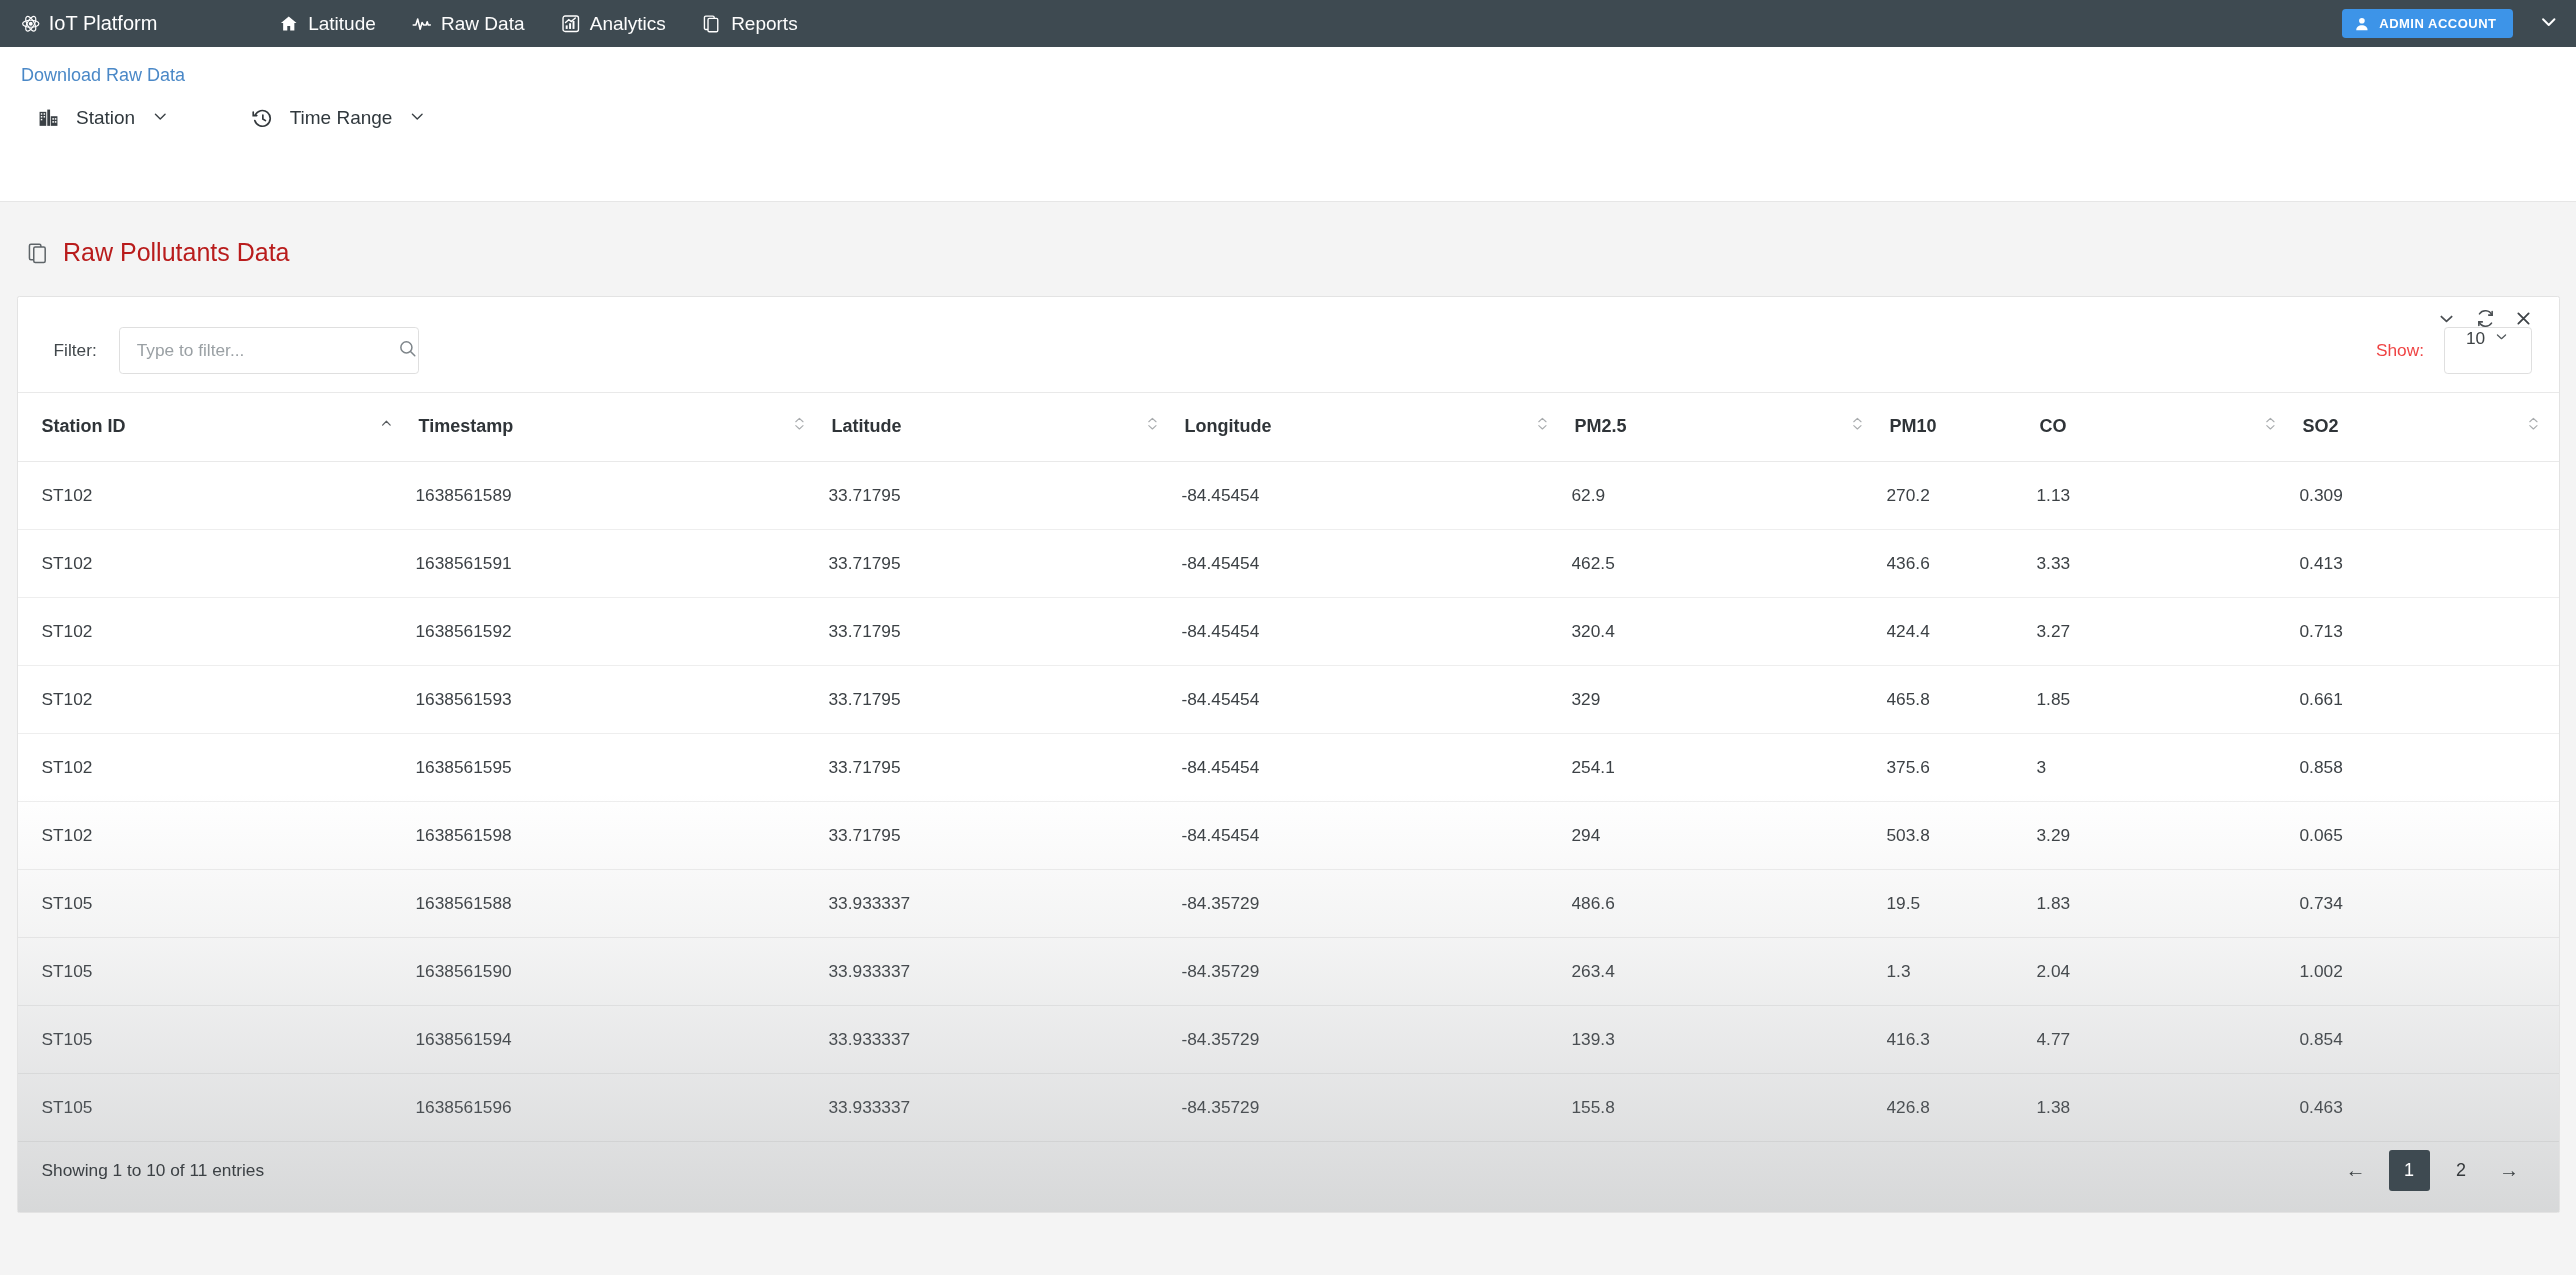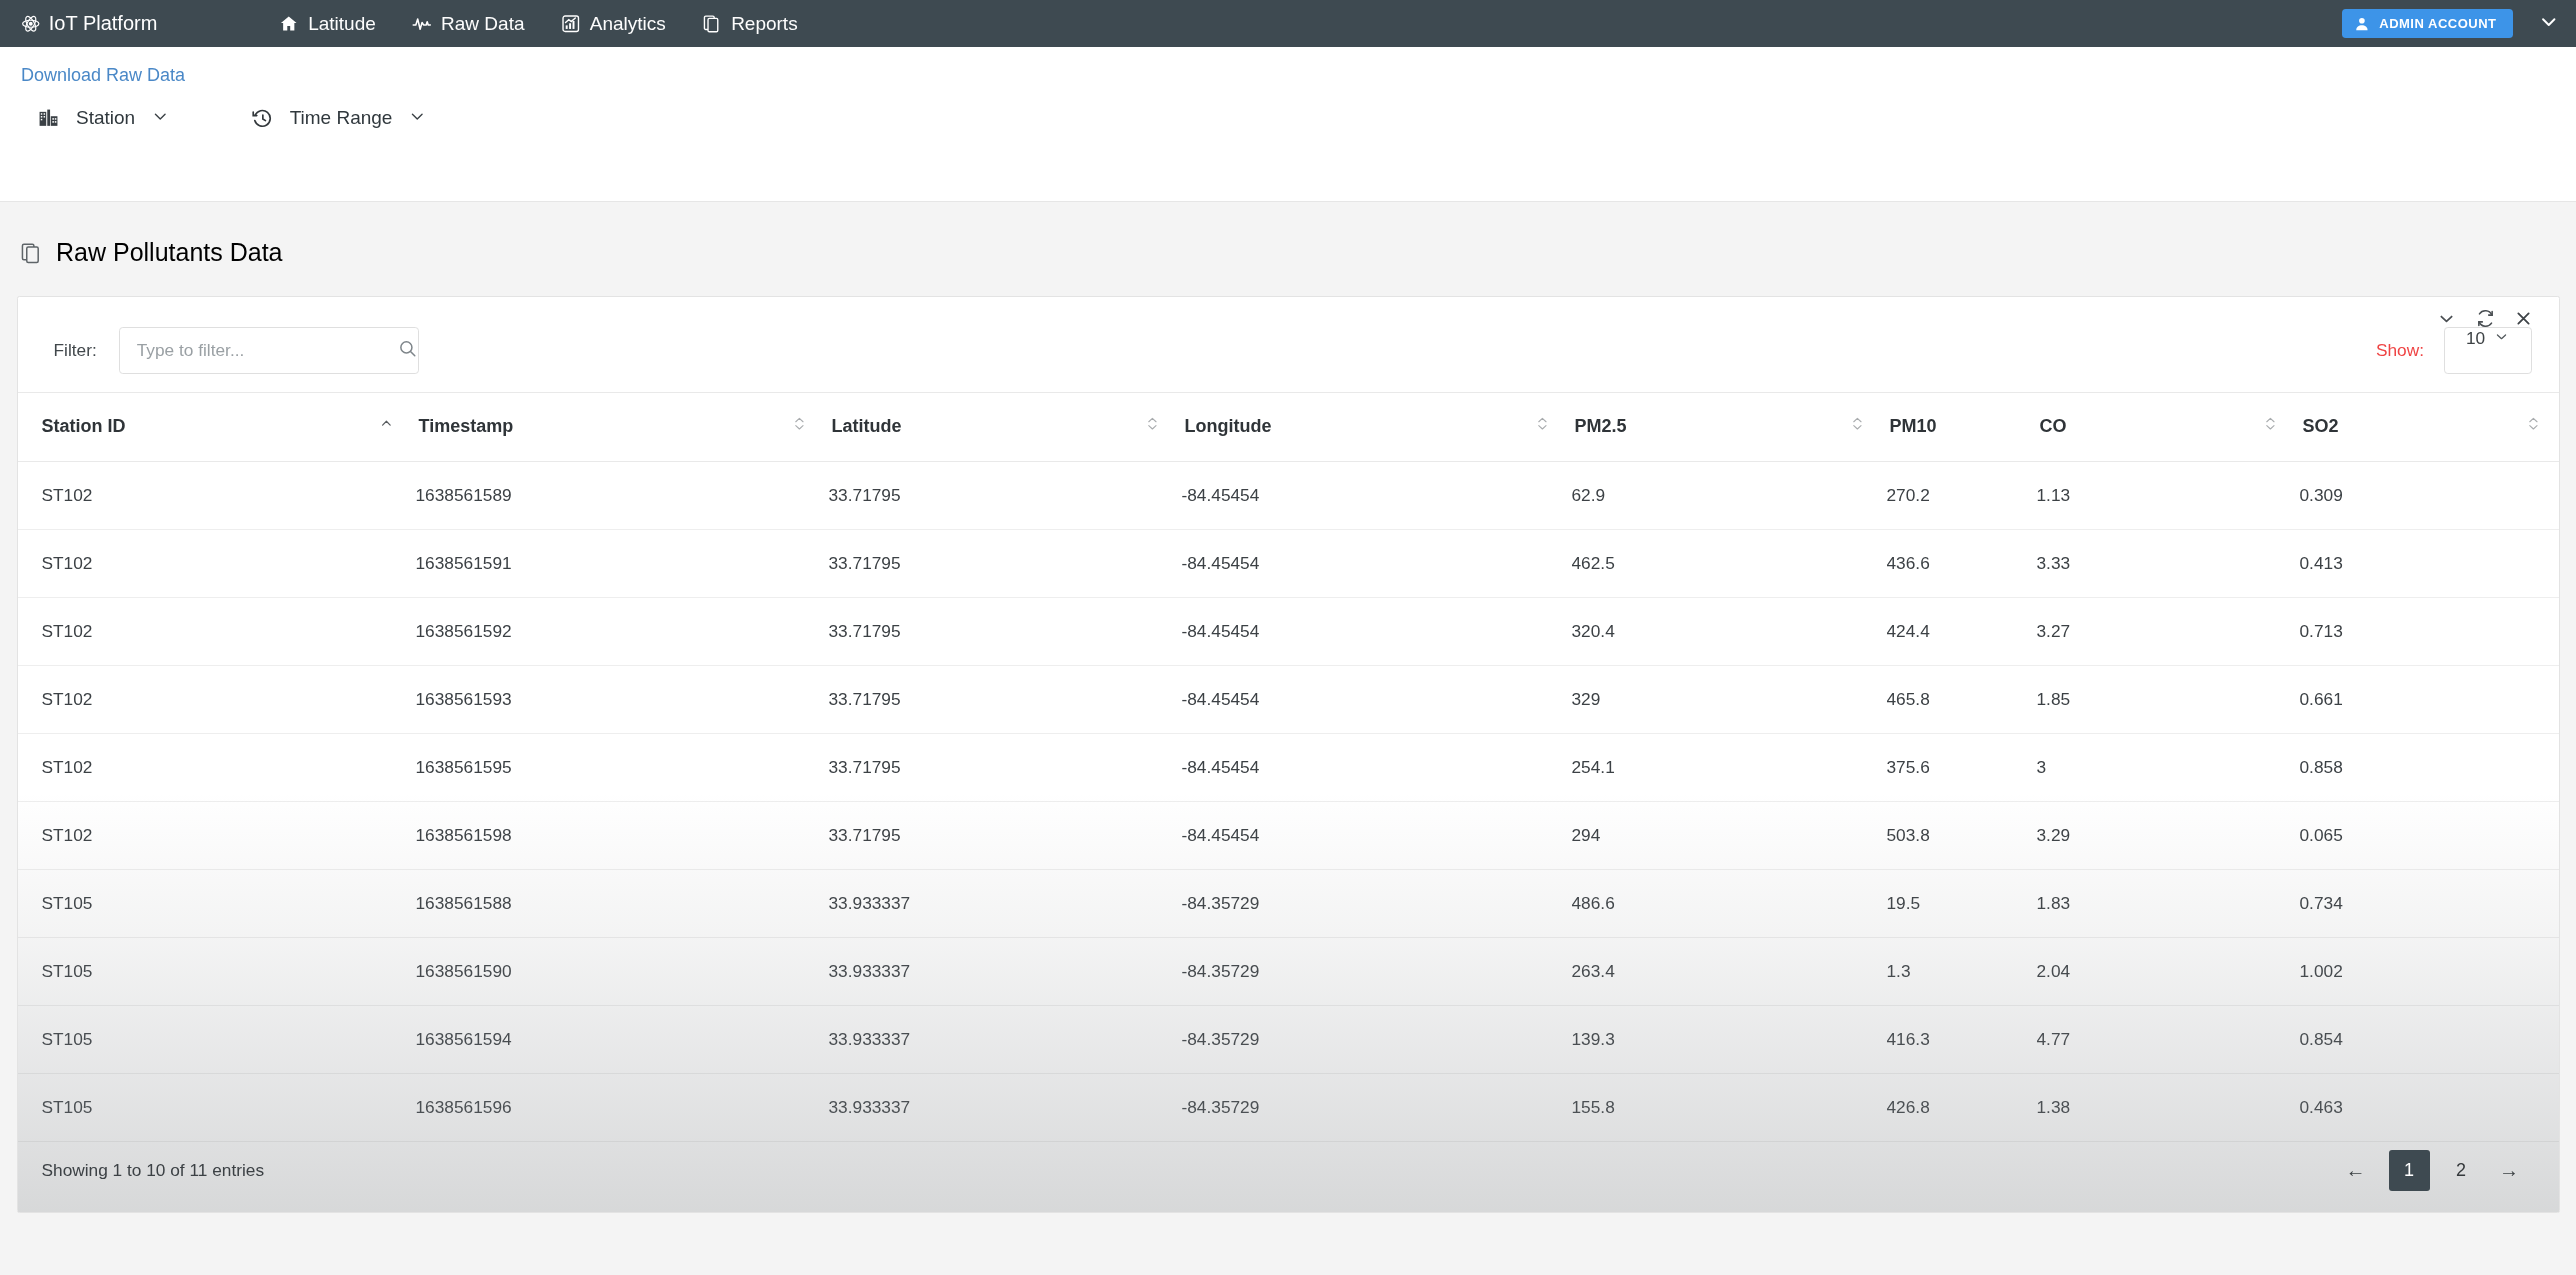--- a/index.html
+++ b/index.html
@@ -108,23 +108,23 @@
   
   #page {
     background: #f4f4f4;
     padding: 0;
     height: calc(1276px - 47px - 155px);
   }
   #page-title {
     display: flex;
     align-items: center;
     gap: 13.5px;
-    padding: 36px 0 0 20px;
+    padding: 36px 0 0 27px;
     font-size: 25px;
-    color: #000000;
+    color: #b91c1c;
   }
   #page-title .ico { width: 22.5px; height: 22.5px; display: block; }
 
   
   #card {
     margin: 28.5px 16.5px 0 16.5px;
     background: #ffffff;
     border: 0.8px solid #e3e3e3;
     border-radius: 2.3px;
     position: relative;

